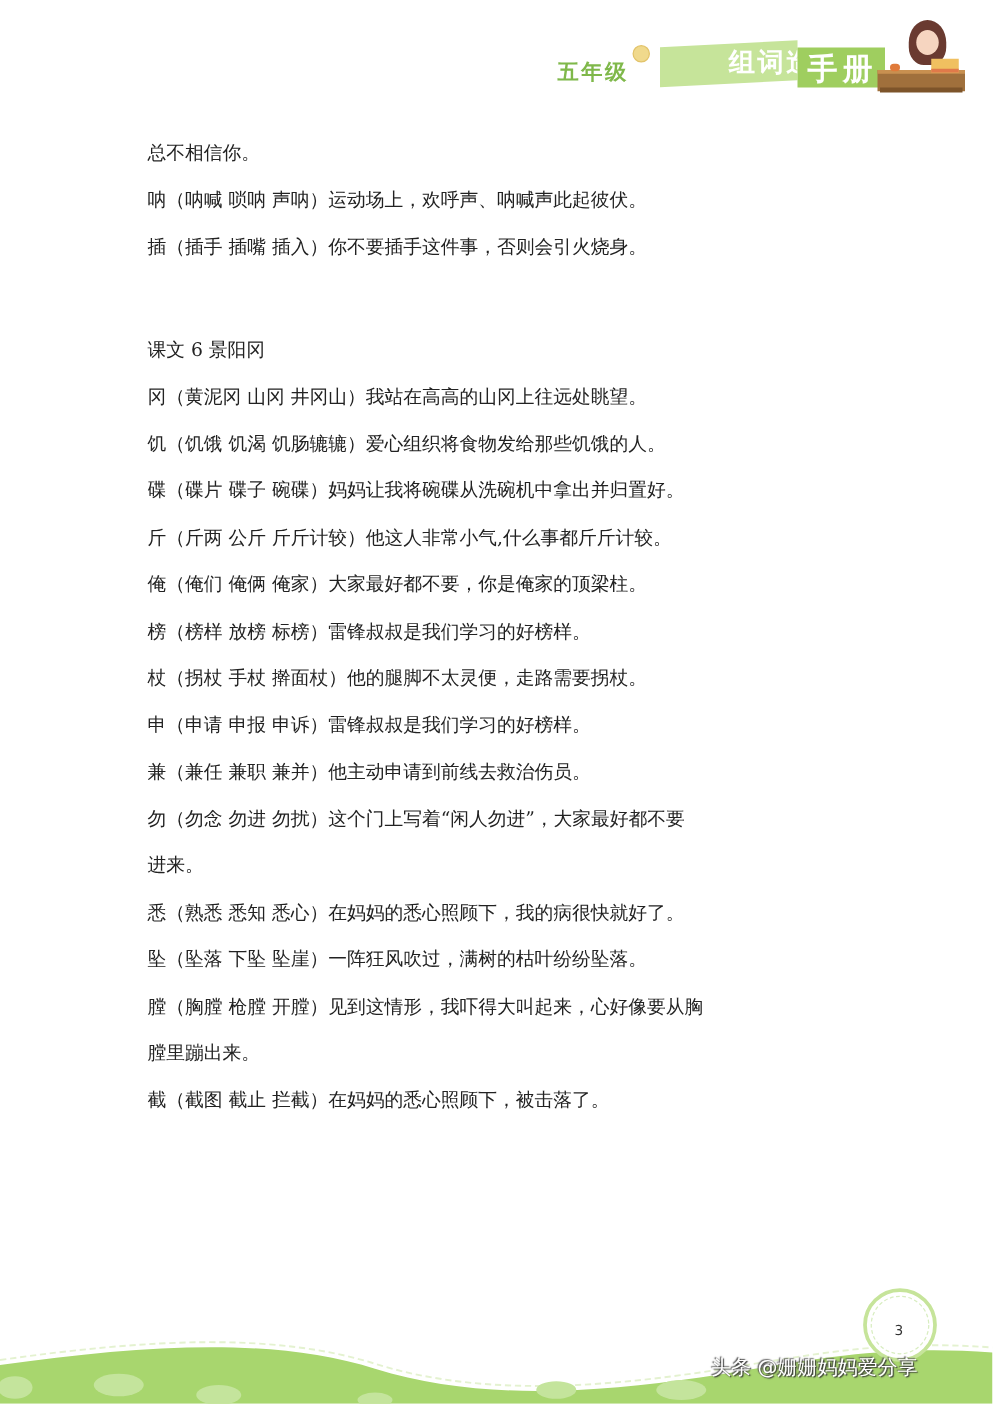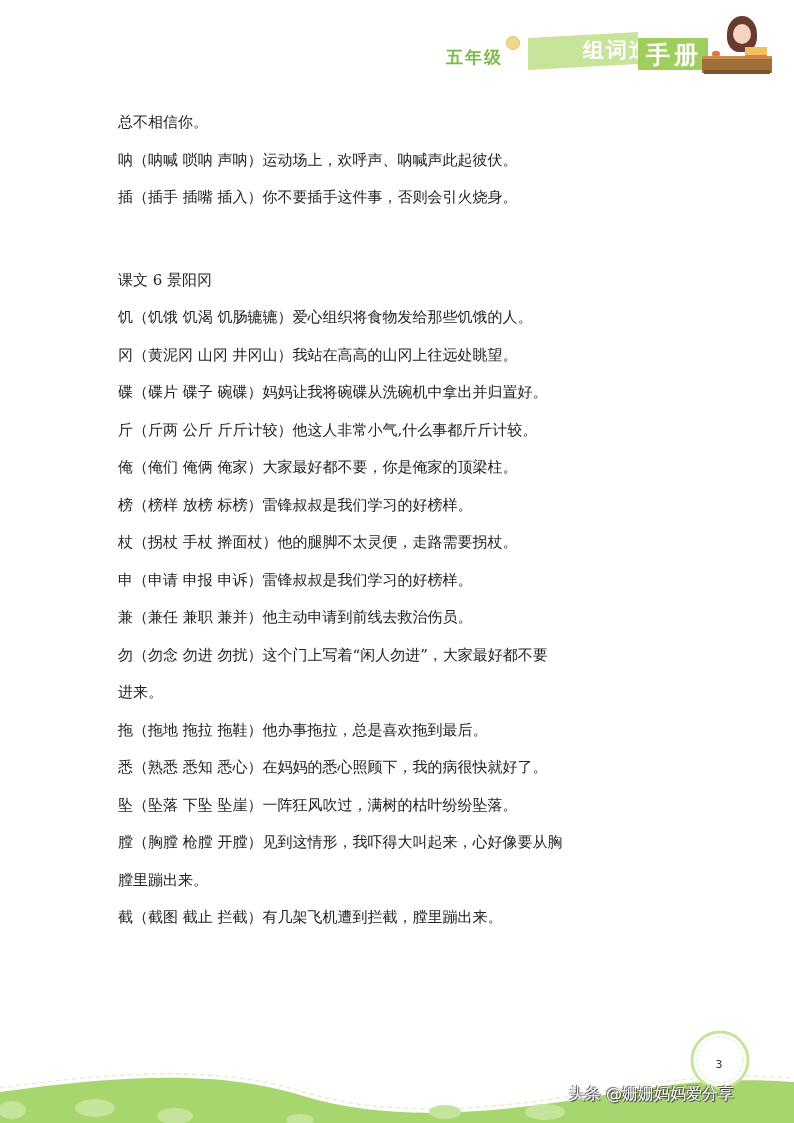--- a/index.html
+++ b/index.html
@@ -98,37 +98,36 @@
   <div class="book"></div>
   <div class="apple"></div>
 </div>
 
 <div class="content">
   <div class="line">总不相信你。</div>
   <div class="line">呐（呐喊  唢呐  声呐）运动场上，欢呼声、呐喊声此起彼伏。</div>
   <div class="line">插（插手  插嘴  插入）你不要插手这件事，否则会引火烧身。</div>
   <div class="spacer"></div>
   <div class="line">课文 6  景阳冈</div>
+  <div class="line">冈（黄泥冈  山冈  井冈山）我站在高高的山冈上往远处眺望。</div>
   <div class="line">饥（饥饿  饥渴  饥肠辘辘）爱心组织将食物发给那些饥饿的人。</div>
-  <div class="line">冈（黄泥冈  山冈  井冈山）我站在高高的山冈上往远处眺望。</div>
   <div class="line">碟（碟片  碟子  碗碟）妈妈让我将碗碟从洗碗机中拿出并归置好。</div>
   <div class="line">斤（斤两  公斤  斤斤计较）他这人非常小气,什么事都斤斤计较。</div>
   <div class="line">俺（俺们  俺俩  俺家）大家最好都不要，你是俺家的顶梁柱。</div>
   <div class="line">榜（榜样  放榜  标榜）雷锋叔叔是我们学习的好榜样。</div>
   <div class="line">杖（拐杖  手杖  擀面杖）他的腿脚不太灵便，走路需要拐杖。</div>
   <div class="line">申（申请  申报  申诉）雷锋叔叔是我们学习的好榜样。</div>
   <div class="line">兼（兼任  兼职  兼并）他主动申请到前线去救治伤员。</div>
   <div class="line">勿（勿念  勿进  勿扰）这个门上写着“闲人勿进”，大家最好都不要</div>
   <div class="line">进来。</div>
-  <div class="line">拖（拖地  拖拉  拖鞋）他办事拖拉，总是喜欢拖到最后。</div>
   <div class="line">悉（熟悉  悉知  悉心）在妈妈的悉心照顾下，我的病很快就好了。</div>
   <div class="line">坠（坠落  下坠  坠崖）一阵狂风吹过，满树的枯叶纷纷坠落。</div>
   <div class="line">膛（胸膛  枪膛  开膛）见到这情形，我吓得大叫起来，心好像要从胸</div>
   <div class="line">膛里蹦出来。</div>
-  <div class="line">截（截图  截止  拦截）有几架飞机遭到拦截，膛里蹦出来。</div>
+  <div class="line">截（截图  截止  拦截）在妈妈的悉心照顾下，被击落了。</div>
 </div>
 
 <div class="footer">
   <svg width="794" height="103" viewBox="0 0 794 103">
     <path d="M0,72 C120,55 220,50 300,75 C380,100 470,95 560,82 C640,70 700,55 794,62 L794,103 L0,103 Z" fill="#a8d66e"></path>
     <path d="M0,68 C120,51 220,46 300,71 C380,96 470,91 560,78 C640,66 700,51 794,58" fill="none" stroke="#e4f2d0" stroke-width="1.5" stroke-dasharray="5,3"></path>
     <ellipse cx="95" cy="88" rx="20" ry="9" fill="#c4e49c"></ellipse>
     <ellipse cx="175" cy="96" rx="18" ry="8" fill="#c4e49c"></ellipse>
     <ellipse cx="300" cy="100" rx="14" ry="6" fill="#c4e49c"></ellipse>
     <ellipse cx="445" cy="92" rx="16" ry="7" fill="#c4e49c"></ellipse>

